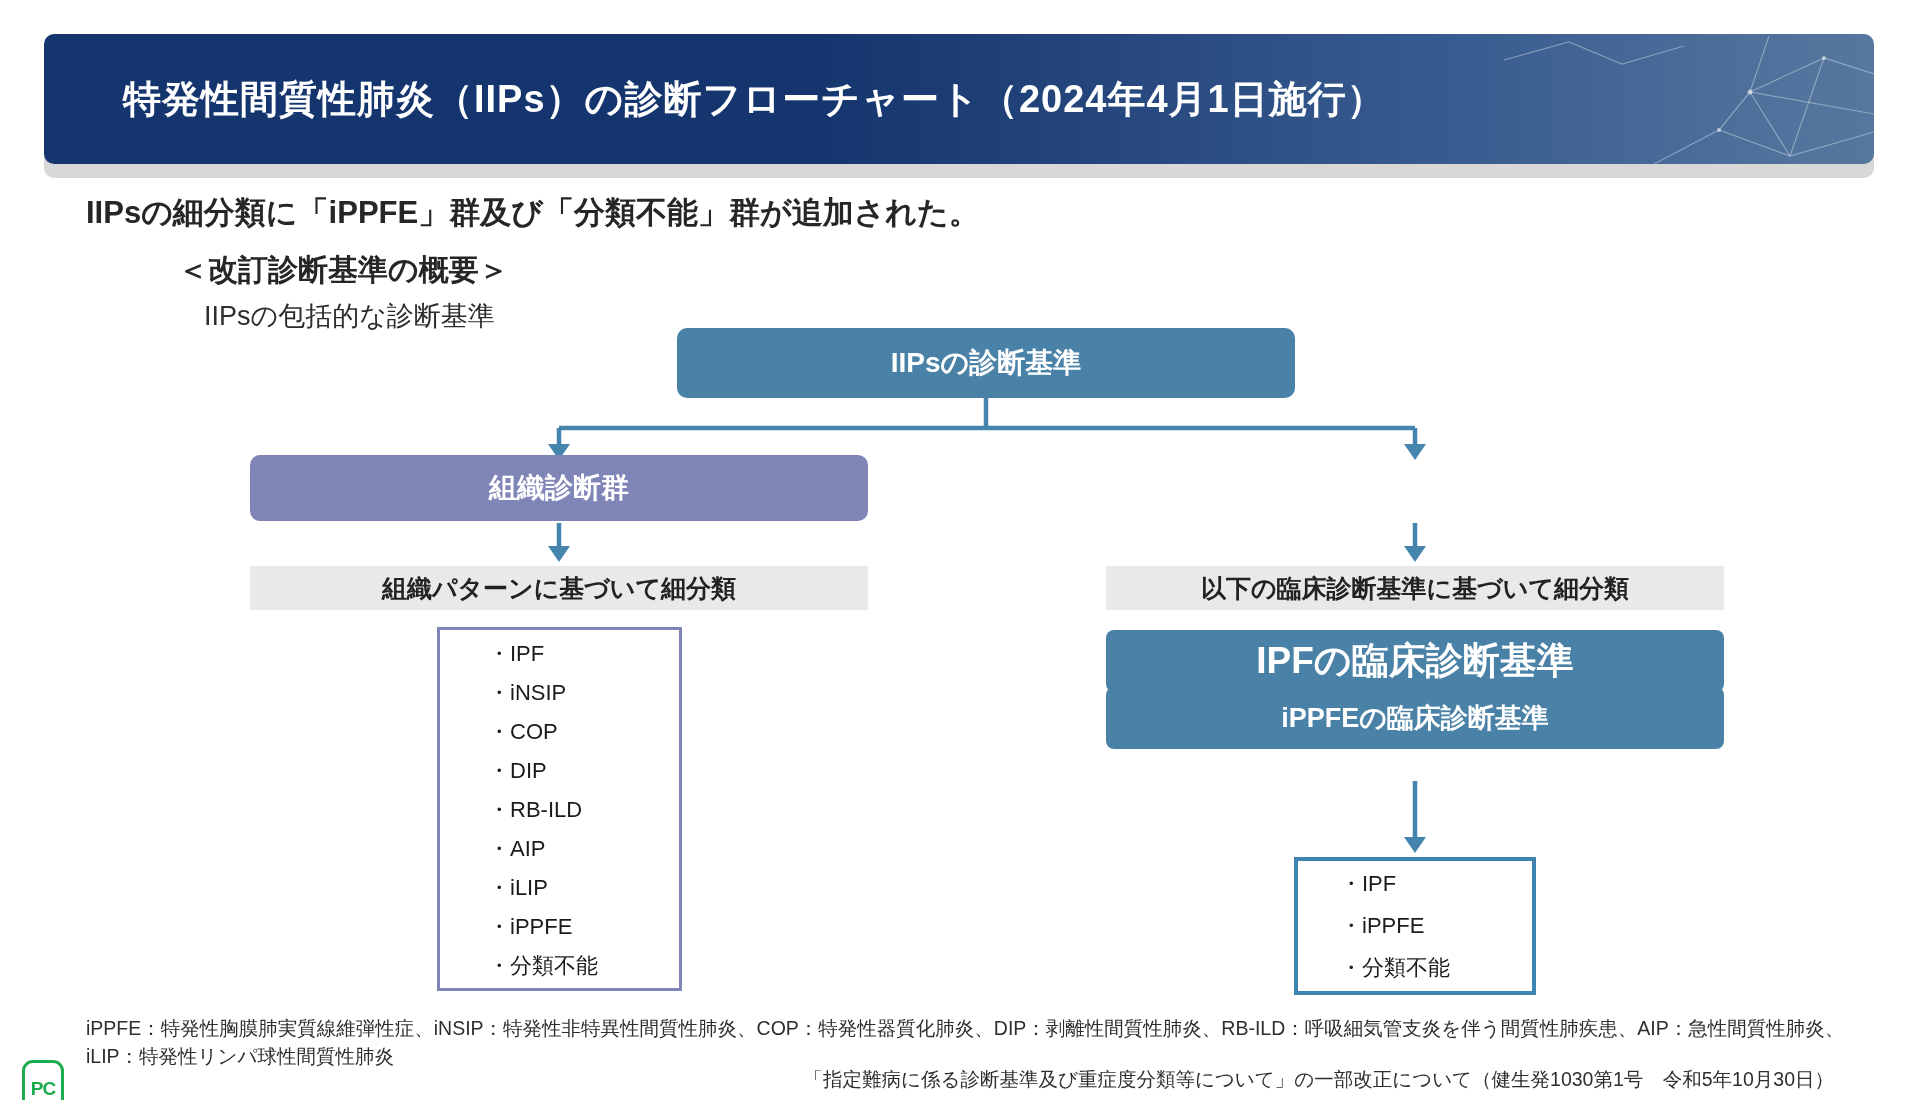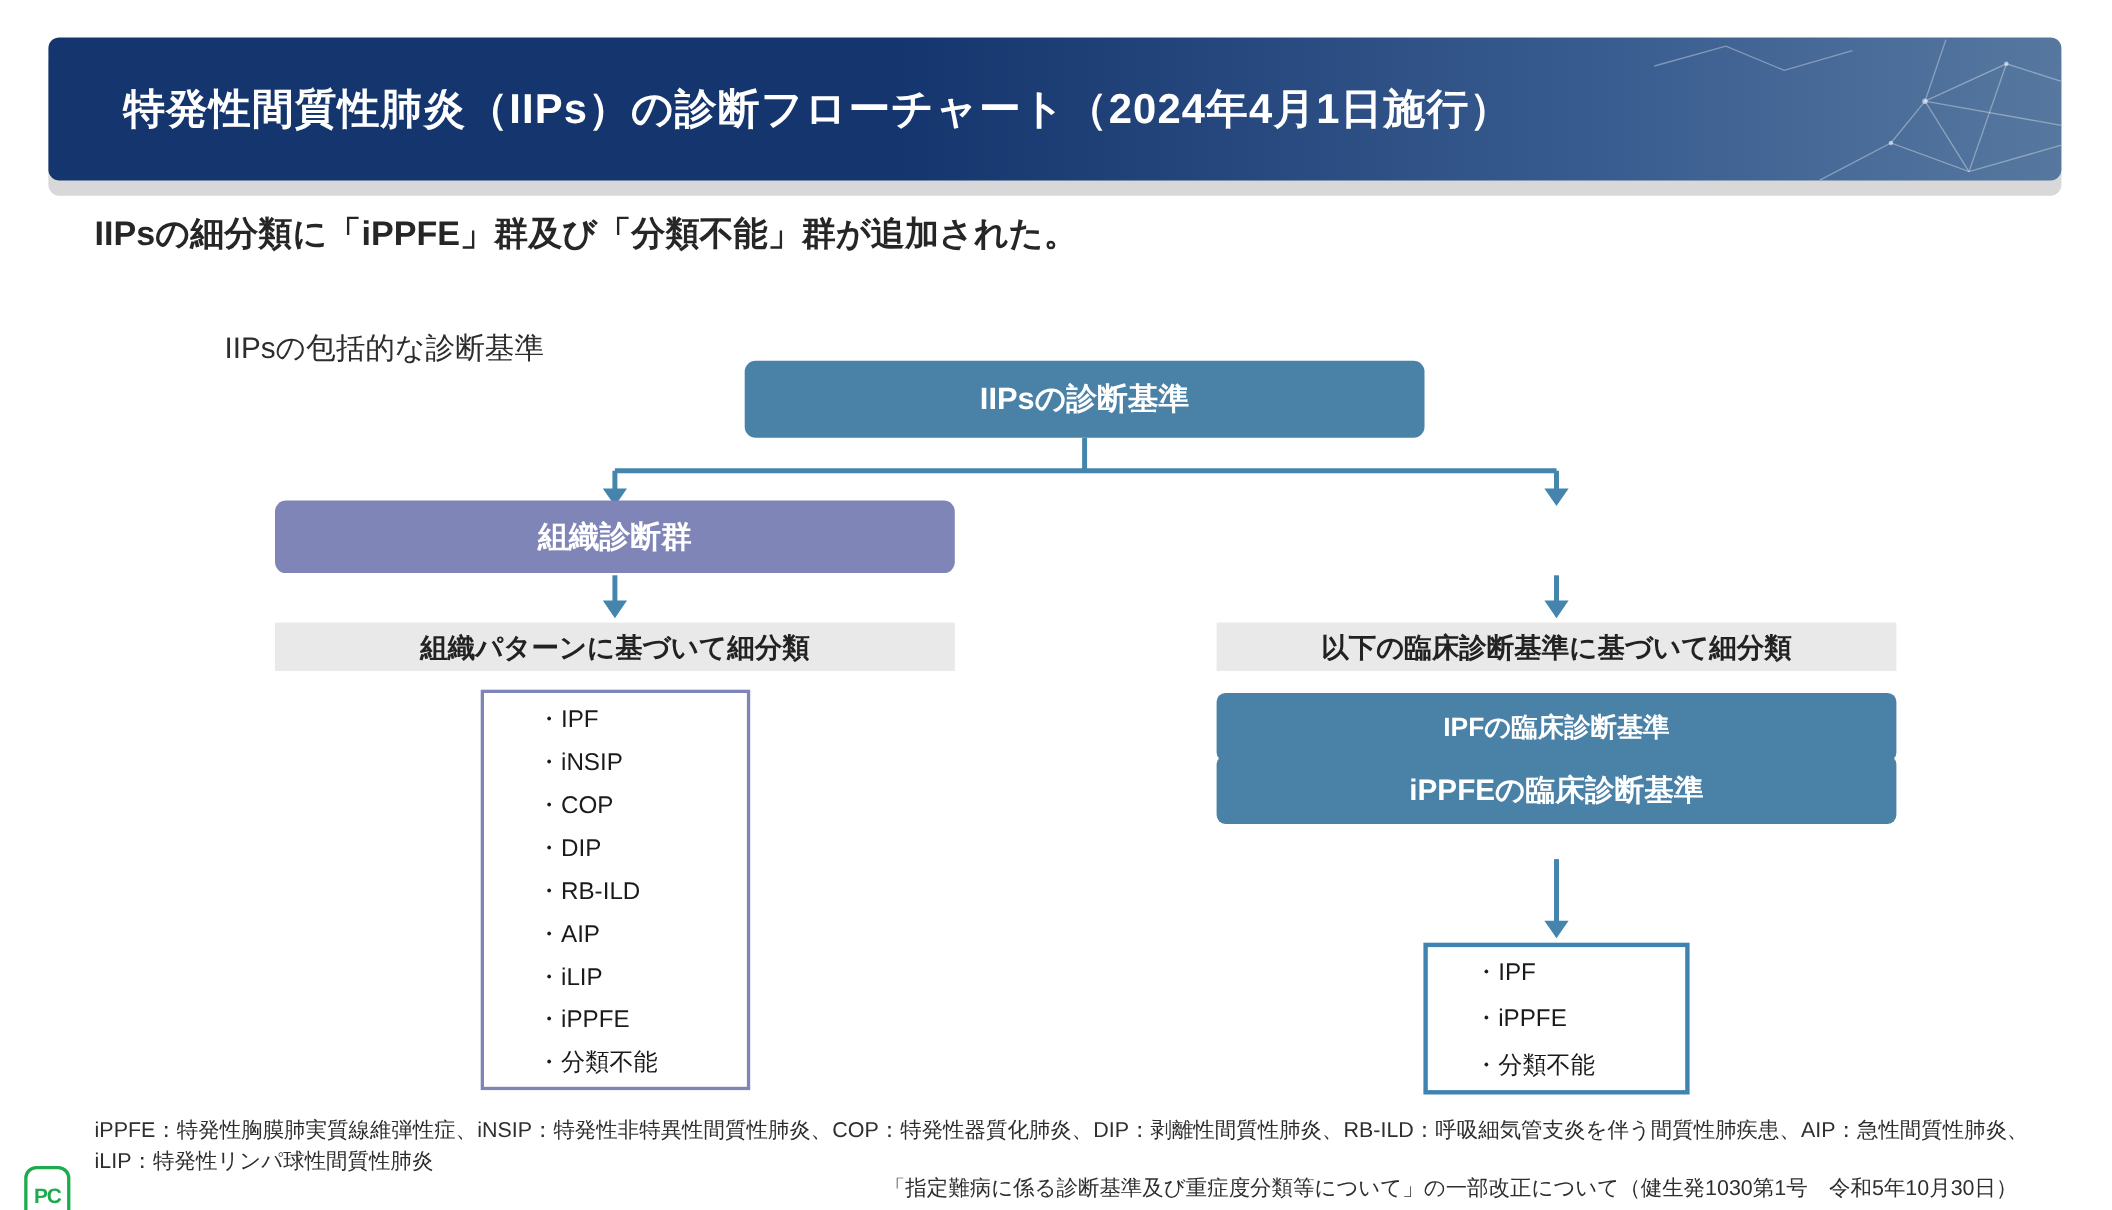--- a/index.html
+++ b/index.html
@@ -13,21 +13,21 @@
     position:absolute; left:44px; top:48px; width:1830px; height:130px;
     background:#d8d8d8; border-radius:10px;
   }
   .header {
     position:absolute; left:44px; top:34px; width:1830px; height:130px;
     border-radius:10px;
     background:linear-gradient(to right, var(--header-start) 0%, var(--header-start) 42%, var(--header-mid) 78%, var(--header-end) 100%);
     display:flex; align-items:center; overflow:hidden;
   }
   .header .title {
-    margin:6px; padding-left:62px; font-size:38px; font-weight:bold; color:#ffffff;
+    margin:17px; padding-left:62px; font-size:38px; font-weight:bold; color:#ffffff;
     letter-spacing:1px; white-space:nowrap; position:relative; z-index:2;
   }
   .mesh { position:absolute; right:0; top:0; height:130px; width:520px; z-index:1; }
   .mesh line, .mesh polyline { stroke:rgba(255,255,255,0.35); stroke-width:1.2; fill:none; }
   .mesh circle { fill:rgba(255,255,255,0.55); }
   
   .headline   { position:absolute; left:86px;  top:192px; font-size:31px; font-weight:bold; color:#262626; white-space:nowrap; }
   .subheading { position:absolute; left:178px; top:250px; font-size:30px; font-weight:bold; color:#262626; white-space:nowrap; }
   .caption    { position:absolute; left:204px; top:298px; font-size:27px; font-weight:normal; color:#2d2d2d; white-space:nowrap; }
   
@@ -38,21 +38,21 @@
   .root-box   { left:677px;  top:328px; width:618px; height:70px; border-radius:10px; background:var(--teal); font-size:28px; }
   .left-group { left:250px;  top:455px; width:618px; height:66px; border-radius:10px; background:var(--purple); font-size:28px; }
   .right-group{ left:1106px; top:455px; width:618px; height:66px; border-radius:10px; background:var(--navy); font-size:28px; }
   .gray-bar {
     position:absolute; width:618px; height:44px; background:var(--gray-bar);
     display:flex; align-items:center; justify-content:center;
     font-size:25px; font-weight:bold; color:#222222;
   }
   .left-gray  { left:250px;  top:566px; }
   .right-gray { left:1106px; top:566px; }
-  .ipf-box    { left:1106px; top:630px; width:618px; height:62px; border-radius:8px; background:var(--teal); font-size:24px; }
+  .ipf-box    { left:1106px; top:630px; width:618px; height:62px; border-radius:8px; background:var(--teal); font-size:37px; }
   .ippfe-box  { left:1106px; top:687px; width:618px; height:62px; border-radius:8px; background:var(--teal); font-size:27px; }
   .list-box {
     position:absolute; background:#ffffff; box-sizing:border-box;
     font-size:22px; font-weight:500; color:#1a1a1a;
     display:flex; flex-direction:column; justify-content:center;
   }
   .left-list {
     left:437px; top:627px; width:245px; height:364px;
     border:3px solid var(--purple); padding-left:48px;
   }
@@ -99,20 +99,21 @@
       <line x1="470" y1="24" x2="436" y2="122"></line>
       <line x1="415" y1="2" x2="396" y2="58"></line>
       <circle cx="396" cy="58" r="2.5"></circle>
       <circle cx="365" cy="96" r="2"></circle>
       <circle cx="470" cy="24" r="2"></circle>
     </svg>
     <h1 class="title">特発性間質性肺炎（IIPs）の診断フローチャート（2024年4月1日施行）</h1>
   </header>
 
   <div class="headline">IIPsの細分類に「iPPFE」群及び「分類不能」群が追加された。</div>
+  <div class="subheading">＜改訂診断基準の概要＞</div>
   <div class="caption">IIPsの包括的な診断基準</div>
 
   <svg class="connectors" viewBox="0 0 1920 1100">
     <path class="connector" d="M986 398 V428 M559 428 H1415 M559 428 V446 M1415 428 V446"></path>
     <polygon class="arrowhead" points="548,444 570,444 559,460"></polygon>
     <polygon class="arrowhead" points="1404,444 1426,444 1415,460"></polygon>
     <path class="connector" d="M559 523 V548"></path>
     <polygon class="arrowhead" points="548,546 570,546 559,562"></polygon>
     <path class="connector" d="M1415 523 V548"></path>
     <polygon class="arrowhead" points="1404,546 1426,546 1415,562"></polygon>

